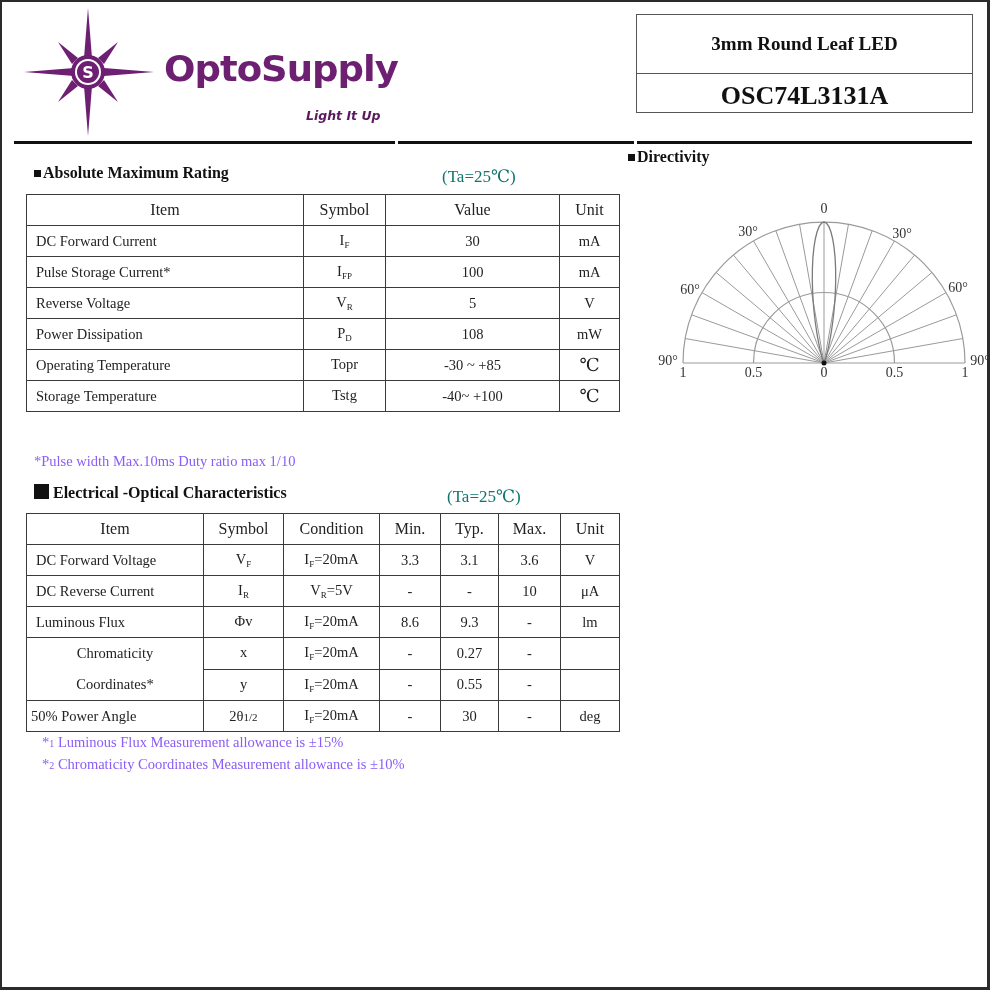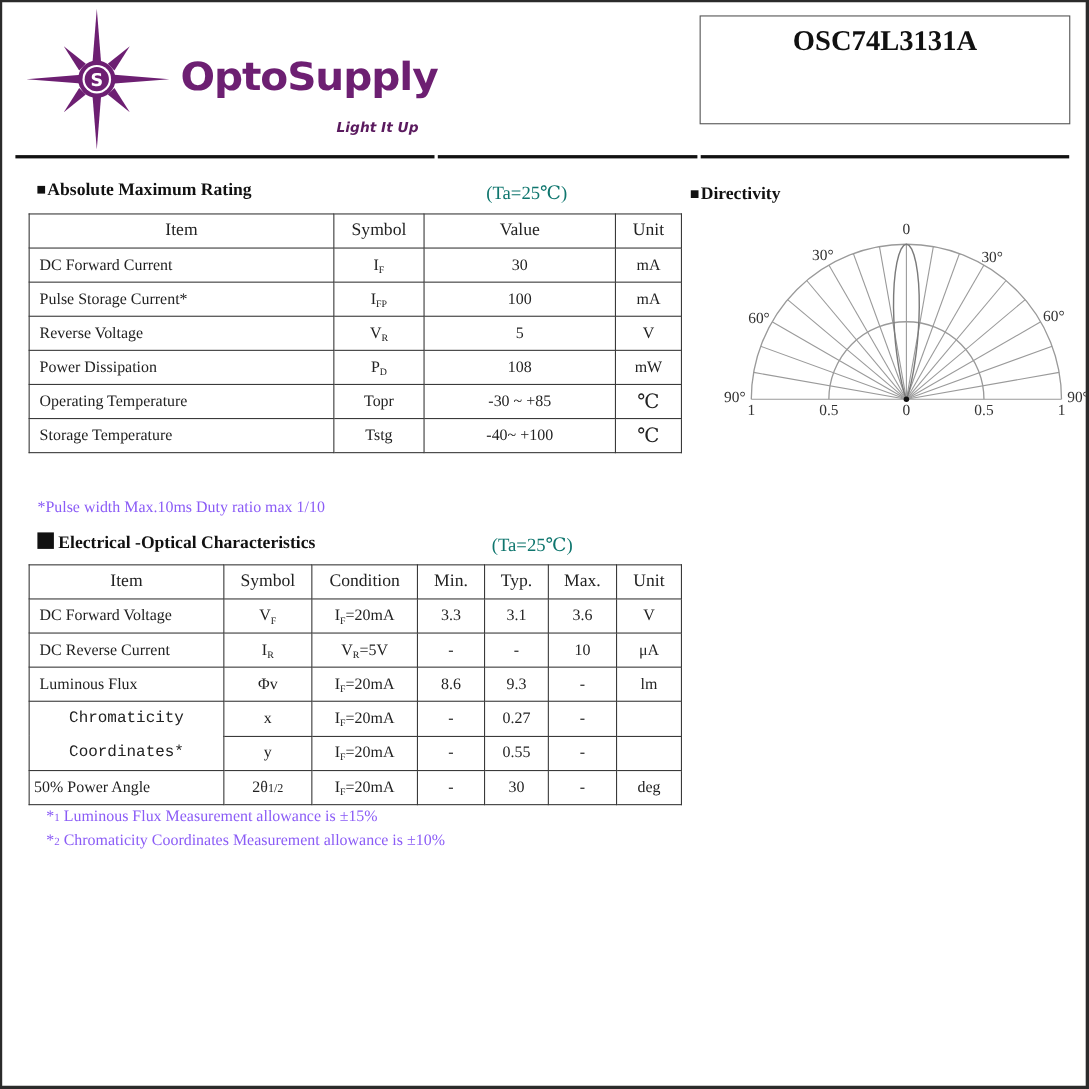--- a/index.html
+++ b/index.html
@@ -66,20 +66,21 @@
     </g>
     <circle cx="68" cy="66" r="13" fill="#ffffff"></circle>
     <circle cx="68" cy="66" r="11" fill="#6d1f72"></circle>
     <text x="68" y="72" text-anchor="middle" font-family="DejaVu Sans, sans-serif" font-weight="bold" font-size="16" fill="#ffffff">S</text>
   </svg>
   <div class="brand-text">OptoSupply</div>
   <div class="tagline">Light It Up</div>
 </div>
 
 <div class="title-box">
+  <div class="title-row">3mm Round Leaf LED</div>
   <div class="part-row">OSC74L3131A</div>
 </div>
 
 <div class="sep" style="left:14px; width:381px;"></div>
 <div class="sep" style="left:398px; width:236px;"></div>
 <div class="sep" style="left:637px; width:335px;"></div>
 
 <div class="section-title" style="left:34px; top:164px;"><span class="bullet-sm"></span><span>Absolute Maximum Rating</span></div>
 <div class="cond" style="left:442px; top:166px;">(Ta=25℃)</div>
 
@@ -182,21 +183,21 @@
   <tr>
     <td class="left">Luminous Flux</td>
     <td><span>Φv</span><span class="sub"></span></td>
     <td><span>I</span><span class="sub">F</span><span>=20mA</span></td>
     <td>8.6</td>
     <td>9.3</td>
     <td>-</td>
     <td>lm</td>
   </tr>
   <tr>
-    <td rowspan="2" style="line-height:31px;font-family:Liberation Mono, monospace;">
+    <td rowspan="2" style="line-height:31px;">
           <div>Chromaticity</div>
           <div>Coordinates*</div>
         </td>
     <td><span>x</span><span class="sub"></span></td>
     <td><span>I</span><span class="sub">F</span><span>=20mA</span></td>
     <td>-</td>
     <td>0.27</td>
     <td>-</td>
     <td></td>
   </tr>
@@ -216,21 +217,21 @@
     <td>30</td>
     <td>-</td>
     <td>deg</td>
   </tr>
 </tbody>
   </table>
 
 <div class="note" style="left:42px; top:734px;"><span>*</span><span class="sub-mark">1</span><span> Luminous Flux Measurement allowance is  ±15%</span></div>
 <div class="note" style="left:42px; top:756px;"><span>*</span><span class="sub-mark">2</span><span> Chromaticity Coordinates Measurement allowance is ±10%</span></div>
 
-<div class="section-title" style="left:628px; top:168px;"><span class="bullet-sm"></span><span>Directivity</span></div>
+<div class="section-title" style="left:628px; top:148px;"><span class="bullet-sm"></span><span>Directivity</span></div>
 
 <div class="polar">
   <svg id="polar-svg" width="340" height="190" viewBox="0 0 340 190">
       <line x1="174" y1="168" x2="33" y2="168" stroke="#9a9a9a" stroke-width="1"></line>
       <line x1="174" y1="168" x2="35.14210682527866" y2="143.5156069489628" stroke="#9a9a9a" stroke-width="1"></line>
       <line x1="174" y1="168" x2="41.503340469186924" y2="119.7751597910807" stroke="#9a9a9a" stroke-width="1"></line>
       <line x1="174" y1="168" x2="51.89041806639416" y2="97.49999999999999" stroke="#9a9a9a" stroke-width="1"></line>
       <line x1="174" y1="168" x2="65.9877335202241" y2="77.36694703419795" stroke="#9a9a9a" stroke-width="1"></line>
       <line x1="174" y1="168" x2="83.36694703419796" y2="59.9877335202241" stroke="#9a9a9a" stroke-width="1"></line>
       <line x1="174" y1="168" x2="103.50000000000001" y2="45.89041806639415" stroke="#9a9a9a" stroke-width="1"></line>

